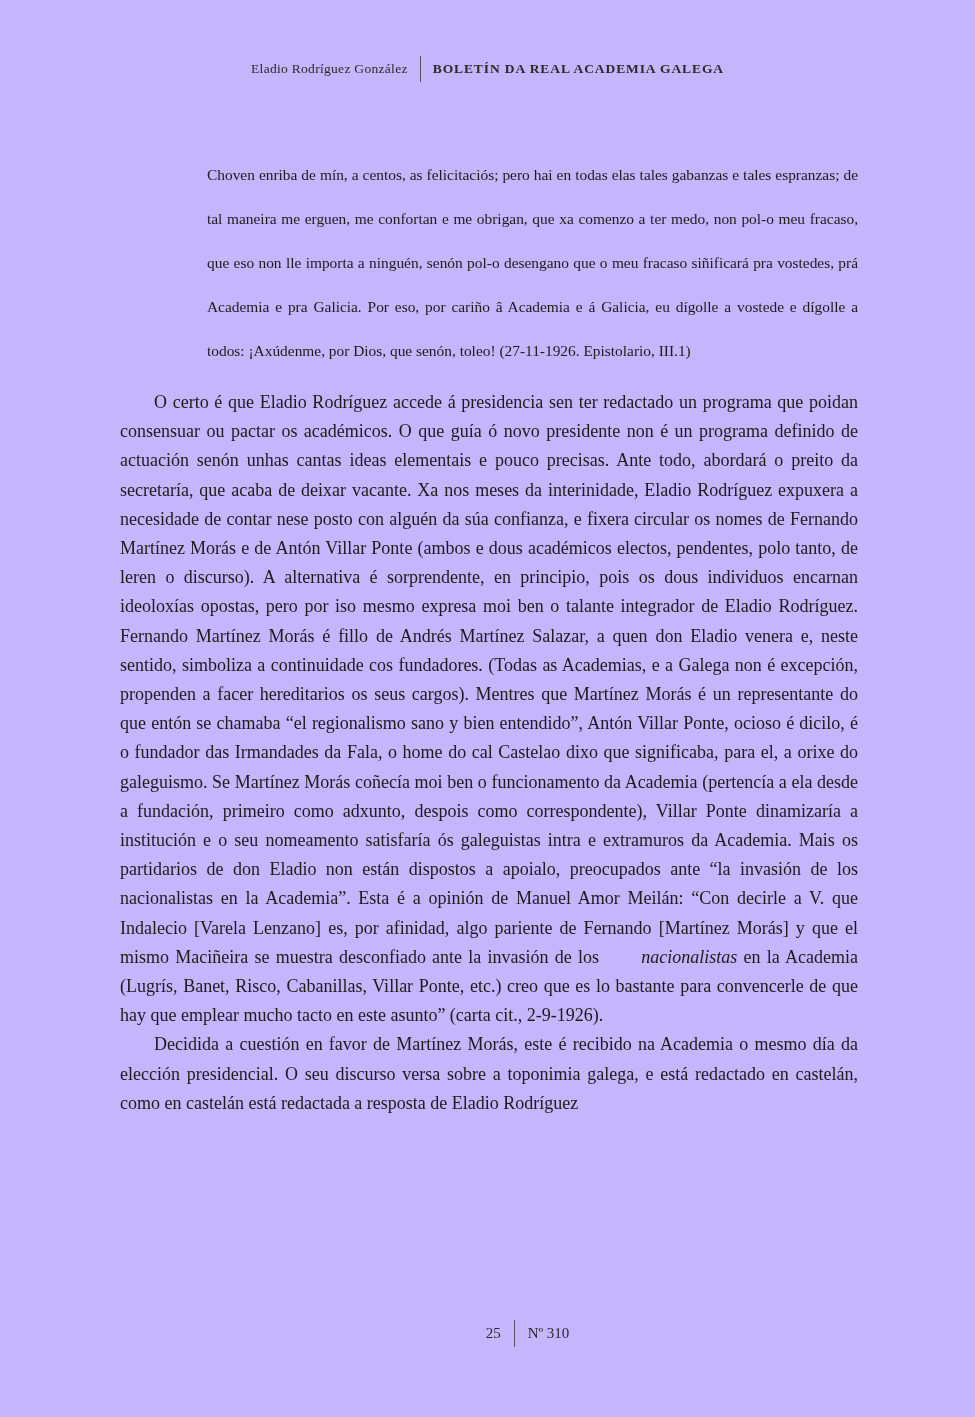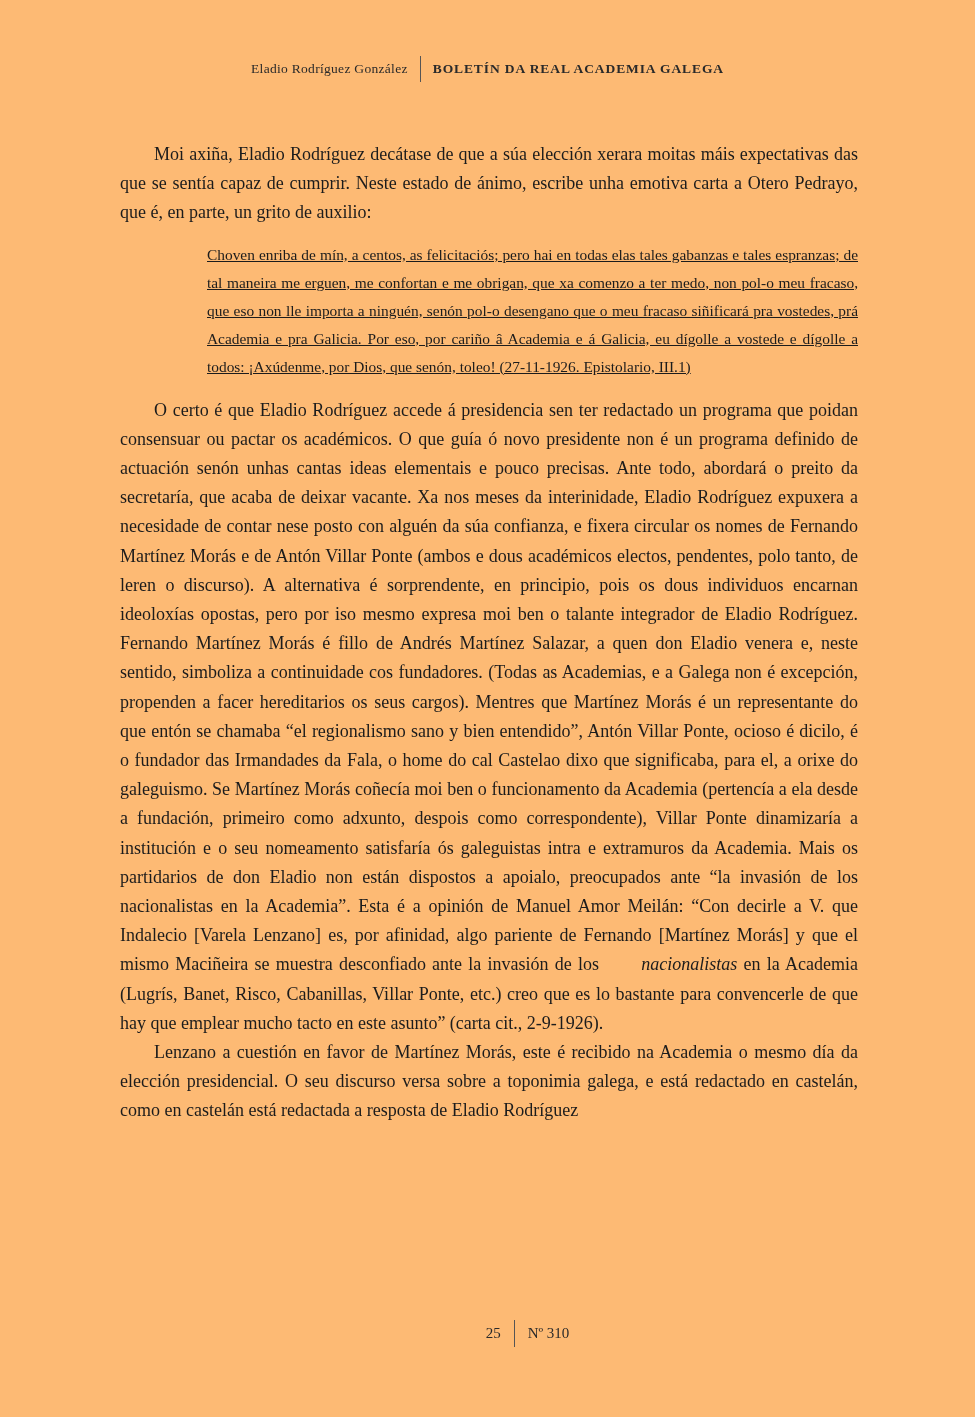--- a/index.html
+++ b/index.html
@@ -1,21 +1,21 @@
 <!DOCTYPE html>
 <html><head>
 <meta charset="utf-8">
 <style>
   * { box-sizing: border-box; }
   html, body { margin: 0; padding: 0; background: #ffffff; }
   .page {
     position: relative;
     width: 975px;
     height: 1417px;
-    background: #fdba74;
+    background: #c4b5fd;
     font-family: "Liberation Serif", "DejaVu Serif", serif;
     color: #1c1c1c;
     overflow: hidden;
   }
   .page-header {
     position: absolute;
     top: 56px;
     left: 0;
     width: 100%;
     display: flex;
@@ -41,23 +41,22 @@
   }
   .para {
     margin: 0;
     font-size: 18px;
     line-height: 29.2px;
     text-indent: 34px;
   }
   .quote {
     margin: 13px 0 15px 87px;
     font-size: 15.4px;
-    line-height: 28px;
+    line-height: 44px;
     text-align: justify;
-    text-decoration: underline;
   }
   .italic { font-style: italic; margin-left: 36px; }
   .page-footer {
     position: absolute;
     top: 1320px;
     left: 0;
     width: 100%;
     display: flex;
     justify-content: center;
     align-items: center;
@@ -72,24 +71,23 @@
 
 <div class="page">
 
   <header class="page-header">
     <span class="author">Eladio Rodríguez González</span>
     <span class="vrule"></span>
     <span class="journal">BOLETÍN DA REAL ACADEMIA GALEGA</span>
   </header>
 
   <main class="page-body">
-    <p class="para">Moi axiña, Eladio Rodríguez decátase de que a súa elección xerara moitas máis expectativas das que se sentía capaz de cumprir. Neste estado de ánimo, escribe unha emotiva carta a Otero Pedrayo, que é, en parte, un grito de auxilio:</p>
     <blockquote class="quote">Choven enriba de mín, a centos, as felicitaciós; pero hai en todas elas tales gabanzas e tales espranzas; de tal maneira me erguen, me confortan e me obrigan, que xa comenzo a ter medo, non pol-o meu fracaso, que eso non lle importa a ninguén, senón pol-o desengano que o meu fracaso siñificará pra vostedes, prá Academia e pra Galicia. Por eso, por cariño â Academia e á Galicia, eu dígolle a vostede e dígolle a todos: ¡Axúdenme, por Dios, que senón, toleo! (27-11-1926. Epistolario, III.1)</blockquote>
     <p class="para"><span>O certo é que Eladio Rodríguez accede á presidencia sen ter redactado un programa que poidan consensuar ou pactar os académicos. O que guía ó novo presidente non é un programa definido de actuación senón unhas cantas ideas elementais e pouco precisas. Ante todo, abordará o preito da secretaría, que acaba de deixar vacante. Xa nos meses da interinidade, Eladio Rodríguez expuxera a necesidade de contar nese posto con alguén da súa confianza, e fixera circular os nomes de Fernando Martínez Morás e de Antón Villar Ponte (ambos e dous académicos electos, pendentes, polo tanto, de leren o discurso). A alternativa é sorprendente, en principio, pois os dous individuos encarnan ideoloxías opostas, pero por iso mesmo expresa moi ben o talante integrador de Eladio Rodríguez. Fernando Martínez Morás é fillo de Andrés Martínez Salazar, a quen don Eladio venera e, neste sentido, simboliza a continuidade cos fundadores. (Todas as Academias, e a Galega non é excepción, propenden a facer hereditarios os seus cargos). Mentres que Martínez Morás é un representante do que entón se chamaba “el regionalismo sano y bien entendido”, Antón Villar Ponte, ocioso é dicilo, é o fundador das Irmandades da Fala, o home do cal Castelao dixo que significaba, para el, a orixe do galeguismo. Se Martínez Morás coñecía moi ben o funcionamento da Academia (pertencía a ela desde a fundación, primeiro como adxunto, despois como correspondente), Villar Ponte dinamizaría a institución e o seu nomeamento satisfaría ós galeguistas intra e extramuros da Academia. Mais os partidarios de don Eladio non están dispostos a apoialo, preocupados ante “la invasión de los nacionalistas en la Academia”. Esta é a opinión de Manuel Amor Meilán: “Con decirle a V. que Indalecio [Varela Lenzano] es, por afinidad, algo pariente de Fernando [Martínez Morás] y que el mismo Maciñeira se muestra desconfiado ante la invasión de los </span><em class="italic">nacionalistas</em><span> en la Academia (Lugrís, Banet, Risco, Cabanillas, Villar Ponte, etc.) creo que es lo bastante para convencerle de que hay que emplear mucho tacto en este asunto” (carta cit., 2-9-1926).</span></p>
-    <p class="para">Lenzano a cuestión en favor de Martínez Morás, este é recibido na Academia o mesmo día da elección presidencial. O seu discurso versa sobre a toponimia galega, e está redactado en castelán, como en castelán está redactada a resposta de Eladio Rodríguez</p>
+    <p class="para">Decidida a cuestión en favor de Martínez Morás, este é recibido na Academia o mesmo día da elección presidencial. O seu discurso versa sobre a toponimia galega, e está redactado en castelán, como en castelán está redactada a resposta de Eladio Rodríguez</p>
   </main>
 
   <footer class="page-footer">
     <span class="pagenum">25</span>
     <span class="vrule"></span>
     <span class="issue">Nº 310</span>
   </footer>
 
 </div>
 

